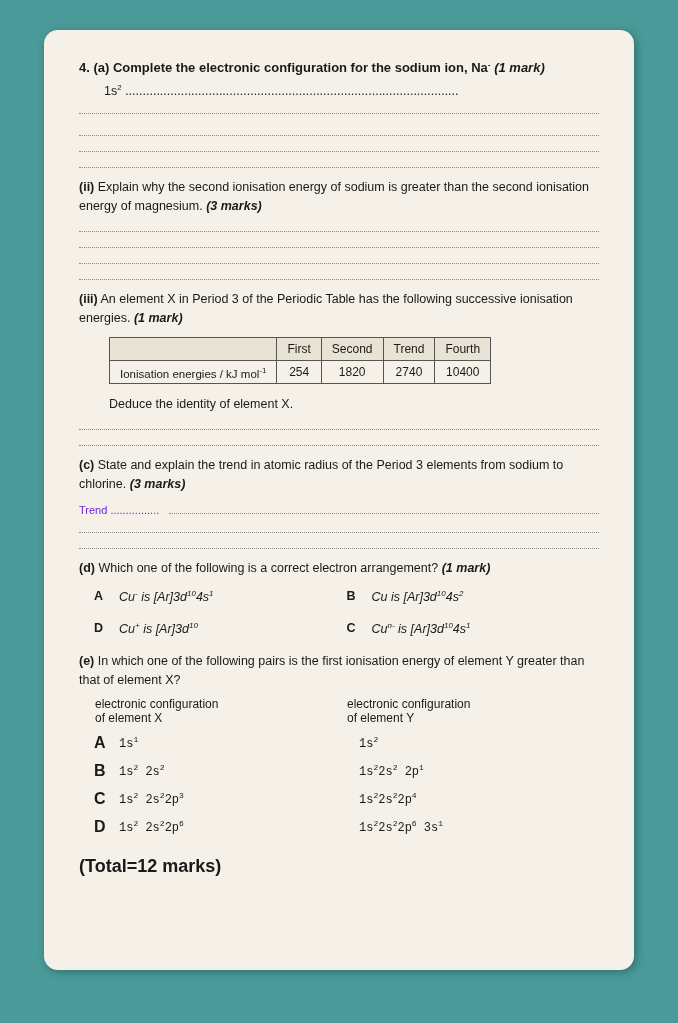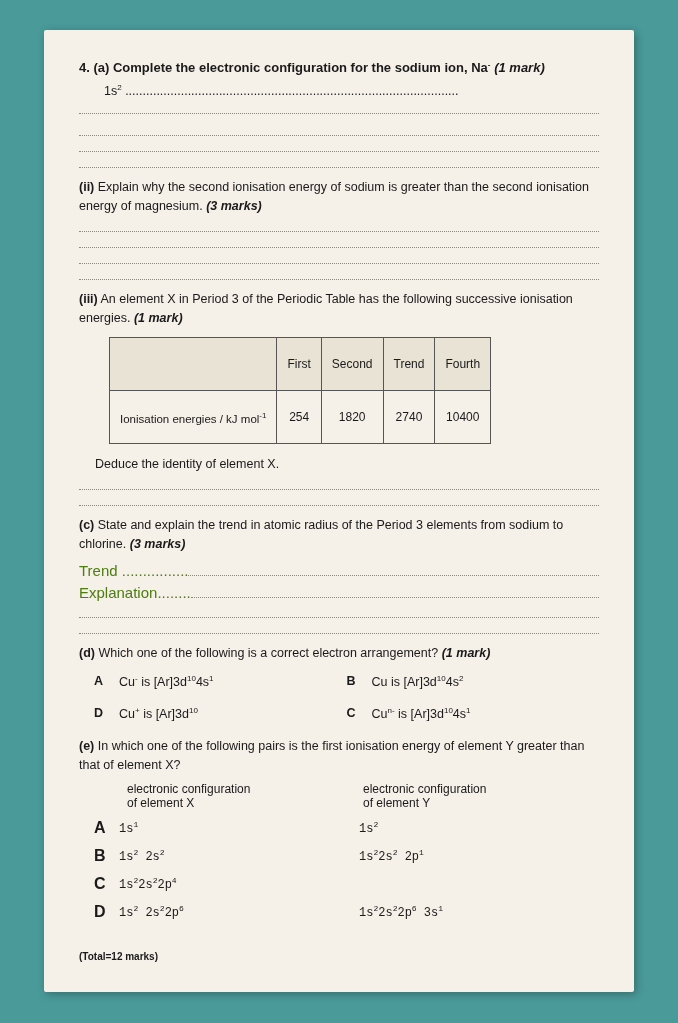--- a/index.html
+++ b/index.html
@@ -13,21 +13,21 @@
       font-family: Arial, sans-serif;
       padding: 30px 20px;
     }
 
     .paper {
       background: #f5f0e8;
       width: 590px;
       min-height: 940px;
       padding: 30px 35px;
       box-shadow: 2px 2px 8px rgba(0,0,0,0.3);
-      border-radius: 2px;
+      border-radius: 14px;
     }
 
     .question-header {
       font-size: 13px;
       font-weight: bold;
       color: #1a1a1a;
       margin-bottom: 8px;
     }
 
     .dotted-line-long {
@@ -56,21 +56,21 @@
 
     
     .ie-table {
       border-collapse: collapse;
       margin: 10px 0 10px 30px;
       font-size: 12px;
     }
 
     .ie-table th, .ie-table td {
       border: 1px solid #555;
-      padding: 19px 10px;
+      padding: 4px 10px;
       text-align: center;
       color: #1a1a1a;
     }
 
     .ie-table th {
       background: #e8e3d5;
       font-weight: normal;
     }
 
     .ie-table .row-label {
@@ -88,20 +88,21 @@
 
     .mc-row .option-letter {
       font-weight: bold;
       min-width: 25px;
       color: #1a1a1a;
     }
 
     .mc-row .option-text {
       flex: 1;
       color: #1a1a1a;
+      font-style: italic;
     }
 
     .mc-grid {
       display: grid;
       grid-template-columns: 1fr 1fr;
       gap: 4px 0;
       margin: 6px 0;
     }
 
     .ec-row {
@@ -121,35 +122,35 @@
       color: #1a1a1a;
       font-size: 12px;
       font-family: Liberation Mono, monospace;
     }
 
     sup {
       font-size: 8px;
     }
 
     .total-marks {
-      font-size: 10px;
-      font-weight: bold;
-      color: #1a1a1a;
-      margin-top: 25px;
+      font-size: 18px;
+      font-weight: bold;
+      color: #1a1a1a;
+      margin-top: 15px;
     }
 
     .trend-line {
       display: flex;
       align-items: baseline;
       margin: 5px 0;
     }
 
     .trend-label {
-      font-size: 15px;
-      color: #4d7c0f;
+      font-size: 11px;
+      color: #6d28d9;
       min-width: 90px;
     }
 
     .trend-dots {
       flex: 1;
       border-bottom: 1px dotted #888;
       height: 12px;
     }
   </style>
 </head>
@@ -204,42 +205,38 @@
         <tr>
           <td class="row-label">Ionisation energies / kJ mol<sup>-1</sup></td>
           <td>254</td>
           <td>1820</td>
           <td>2740</td>
           <td>10400</td>
         </tr>
       </tbody>
     </table>
 
-    <div style="margin-left:16px;">
+    <div style="margin-left:30px;">
       <span class="section-label">Deduce the identity of element X.</span>
     </div>
     <div class="dotted-line-long"></div>
     <div class="dotted-line-long"></div>
   </div>
 
   <div class="section">
     <div class="section-label">
       <span class="bold">(c)</span>
       State and explain the trend in atomic radius of the Period 3 elements from sodium to chlorine. <span class="italic bold">(3 marks)</span>
     </div>
 
     <div class="trend-line" style="margin-top:8px;">
       <span class="trend-label">Trend ................</span>
       <div class="trend-dots"></div>
     </div>
 
-    <div class="trend-line">
-      <span class="trend-label">Explanation........</span>
-      <div class="trend-dots"></div>
-    </div>
     <div class="dotted-line-long"></div>
     <div class="dotted-line-long"></div>
   </div>
 
   <div class="section">
     <div class="section-label">
       <span class="bold">(d)</span>
       Which one of the following is a correct electron arrangement? <span class="italic bold">(1 mark)</span>
     </div>
 
@@ -262,21 +259,21 @@
       </div>
     </div>
   </div>
 
   <div class="section">
     <div class="section-label">
       <span class="bold">(e)</span>
       In which one of the following pairs is the first ionisation energy of element Y greater than that of element X?
     </div>
 
-    <div style="display:flex; margin: 8px 0 4px 48px; justify-content: flex-end;">
+    <div style="display:flex; margin: 8px 0 4px 16px; justify-content: flex-end;">
       <div style="flex:1; font-size:12px; color:#1a1a1a;">
         electronic configuration<br>of element X
       </div>
       <div style="flex:1; font-size:12px; color:#1a1a1a;">
         electronic configuration<br>of element Y
       </div>
     </div>
 
     <div style="margin-left:15px;">
       <div class="ec-row">
@@ -284,20 +281,21 @@
         <span class="ec-col">1s<sup>1</sup></span>
         <span class="ec-col">1s<sup>2</sup></span>
       </div>
       <div class="ec-row">
         <span class="ec-letter">B</span>
         <span class="ec-col">1s<sup>2</sup> 2s<sup>2</sup></span>
         <span class="ec-col">1s<sup>2</sup>2s<sup>2</sup> 2p<sup>1</sup></span>
       </div>
       <div class="ec-row">
         <span class="ec-letter">C</span>
+        <span class="ec-col">1s<sup>2</sup> 2s<sup>2</sup>2p<sup>3</sup></span>
         <span class="ec-col">1s<sup>2</sup>2s<sup>2</sup>2p<sup>4</sup></span>
       </div>
       <div class="ec-row">
         <span class="ec-letter">D</span>
         <span class="ec-col">1s<sup>2</sup> 2s<sup>2</sup>2p<sup>6</sup></span>
         <span class="ec-col">1s<sup>2</sup>2s<sup>2</sup>2p<sup>6</sup> 3s<sup>1</sup></span>
       </div>
     </div>
   </div>
 

